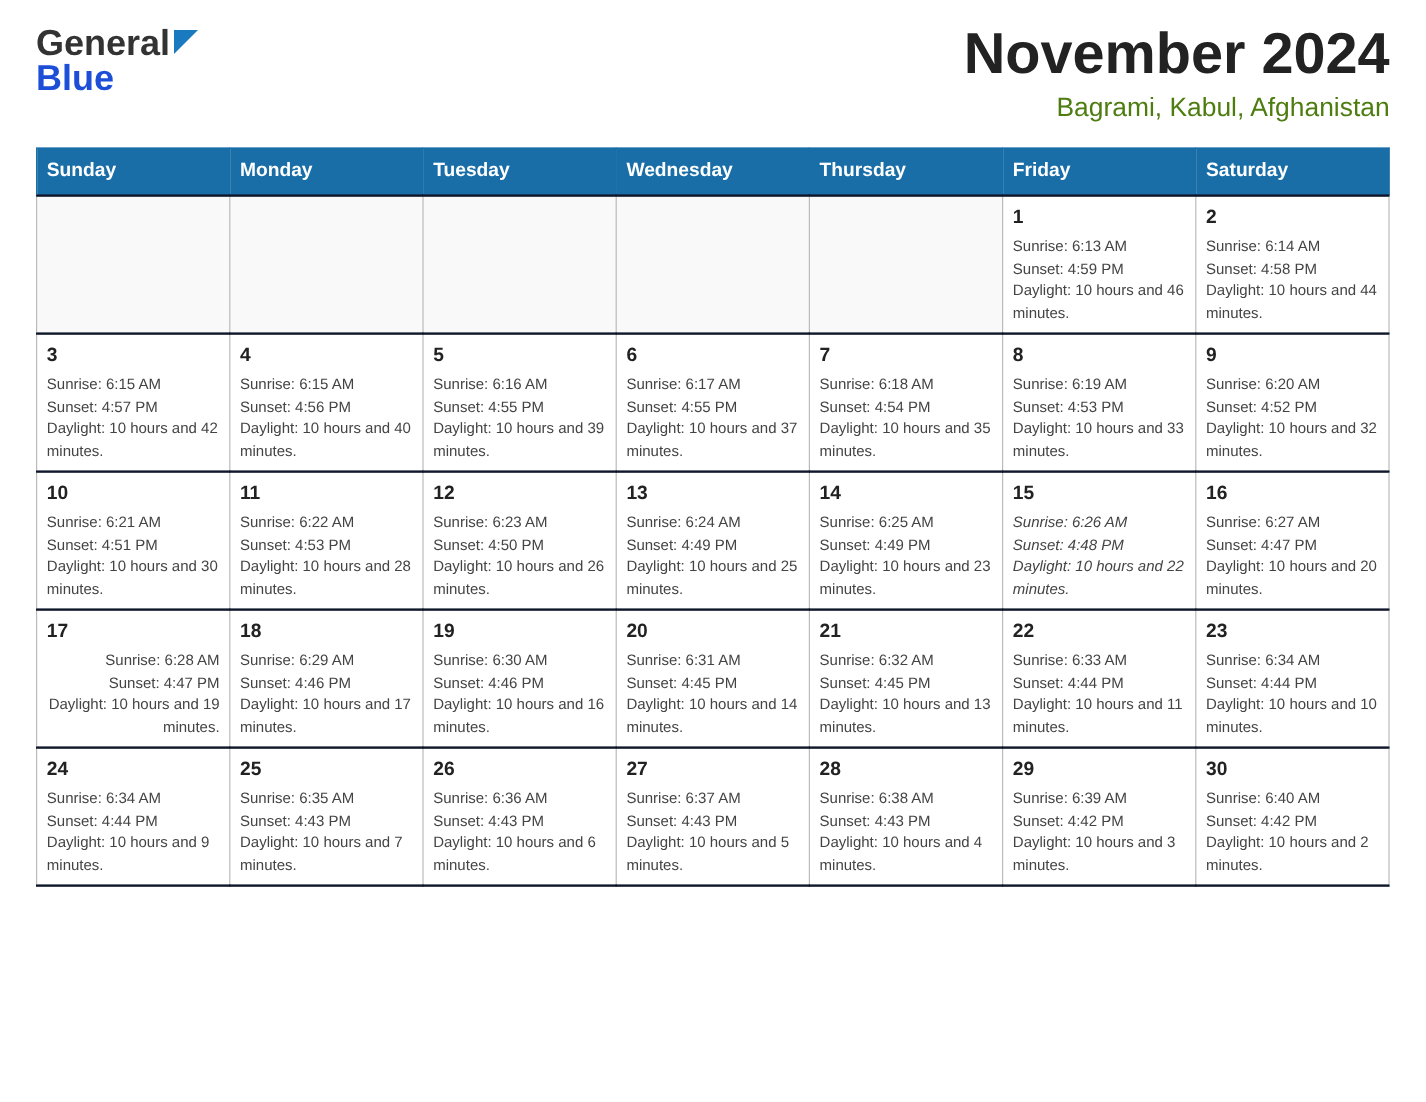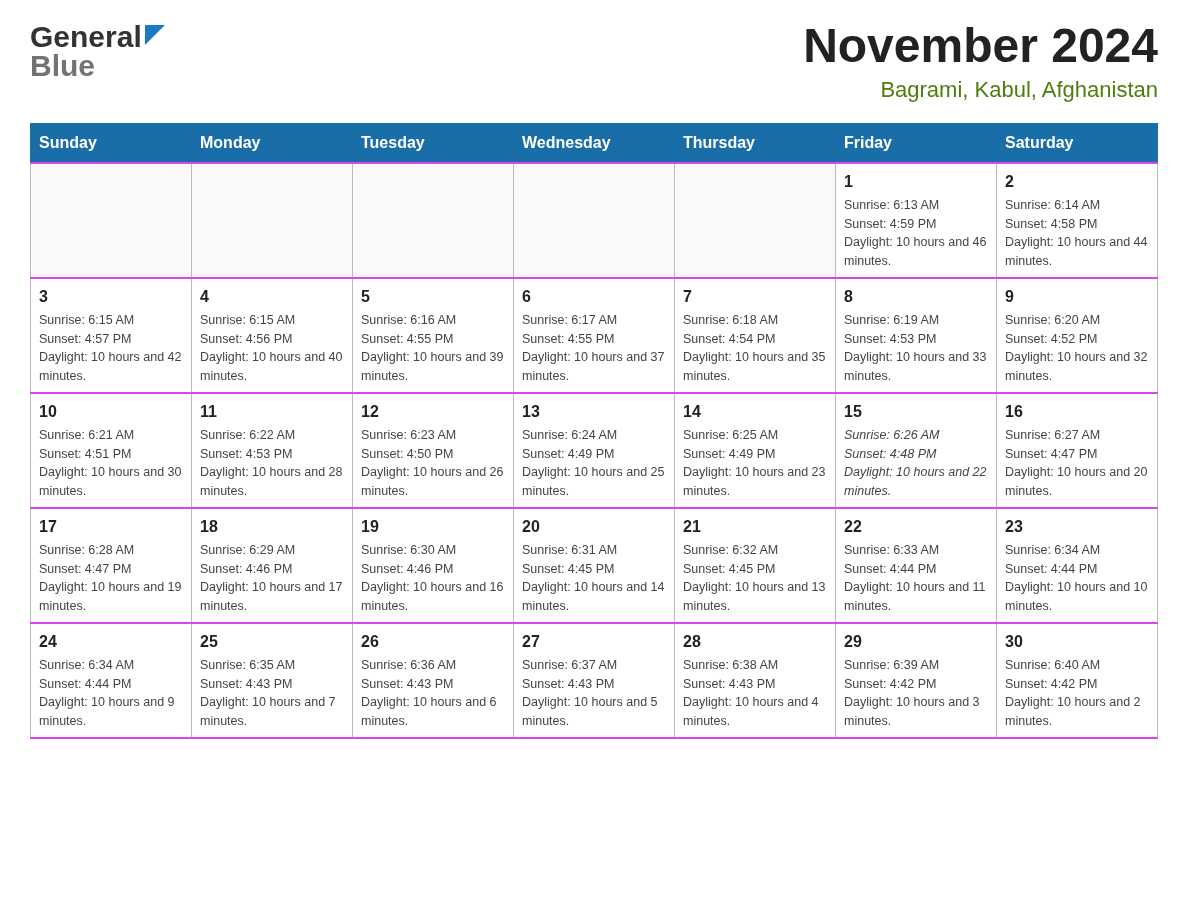--- a/index.html
+++ b/index.html
@@ -47,21 +47,21 @@
       vertical-align: top;
       padding: 6px 8px;
       border: 1px solid #bbb;
       width: 14.28%;
       min-height: 100px;
       font-size: 13px;
       color: #333;
       line-height: 1.5;
     }
     .calendar tr {
-      border-bottom: 2px solid #d946ef;
+      border-bottom: 2px solid #0f172a;
     }
     .day-number {
       font-size: 16px;
       font-weight: bold;
       color: #222;
       display: block;
       margin-bottom: 2px;
     }
     .day-info {
       font-size: 12.5px;
@@ -81,21 +81,21 @@
       align-items: center;
     }
     .logo-general {
       font-size: 30px;
       font-weight: bold;
       color: #333;
     }
     .logo-line2 {
       font-size: 30px;
       font-weight: bold;
-      color: #737373;
+      color: #1d4ed8;
       margin-top: -5px;
     }
   </style>
 </head>
 <body>
 
 <div class="header">
   <div class="logo-container">
     <div class="logo-line1">
       <span class="logo-general">General</span>
@@ -229,21 +229,21 @@
         <td>
           <span class="day-number">16</span>
           <div class="day-info" style="white-space: pre-line;">Sunrise: 6:27 AM
 Sunset: 4:47 PM
 Daylight: 10 hours and 20 minutes.</div>
         </td>
       </tr>
       <tr>
         <td>
           <span class="day-number">17</span>
-          <div class="day-info" style="white-space: pre-line;">Sunrise: 6:28 AM
+          <div class="day-info" style="white-space: pre-line; text-align: right;">Sunrise: 6:28 AM
 Sunset: 4:47 PM
 Daylight: 10 hours and 19 minutes.</div>
         </td>
         <td>
           <span class="day-number">18</span>
           <div class="day-info" style="white-space: pre-line;">Sunrise: 6:29 AM
 Sunset: 4:46 PM
 Daylight: 10 hours and 17 minutes.</div>
         </td>
         <td>

